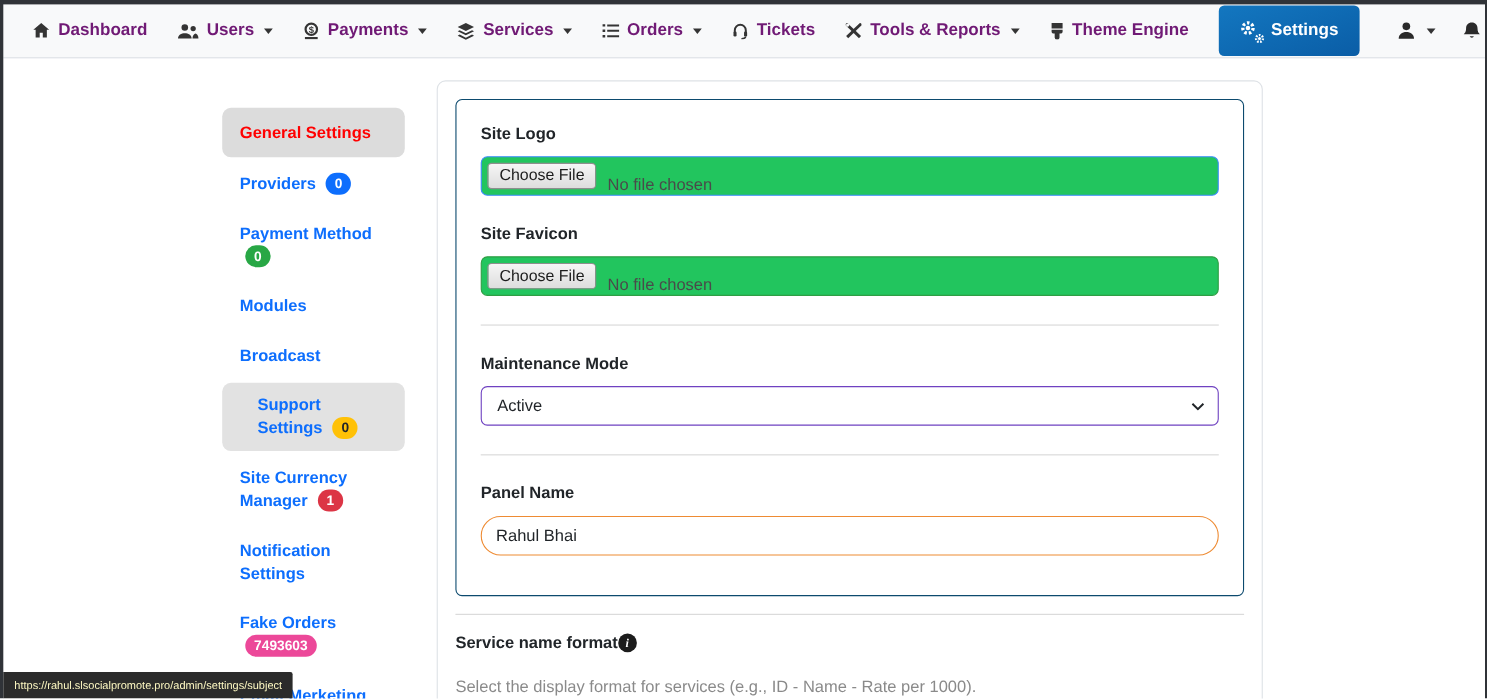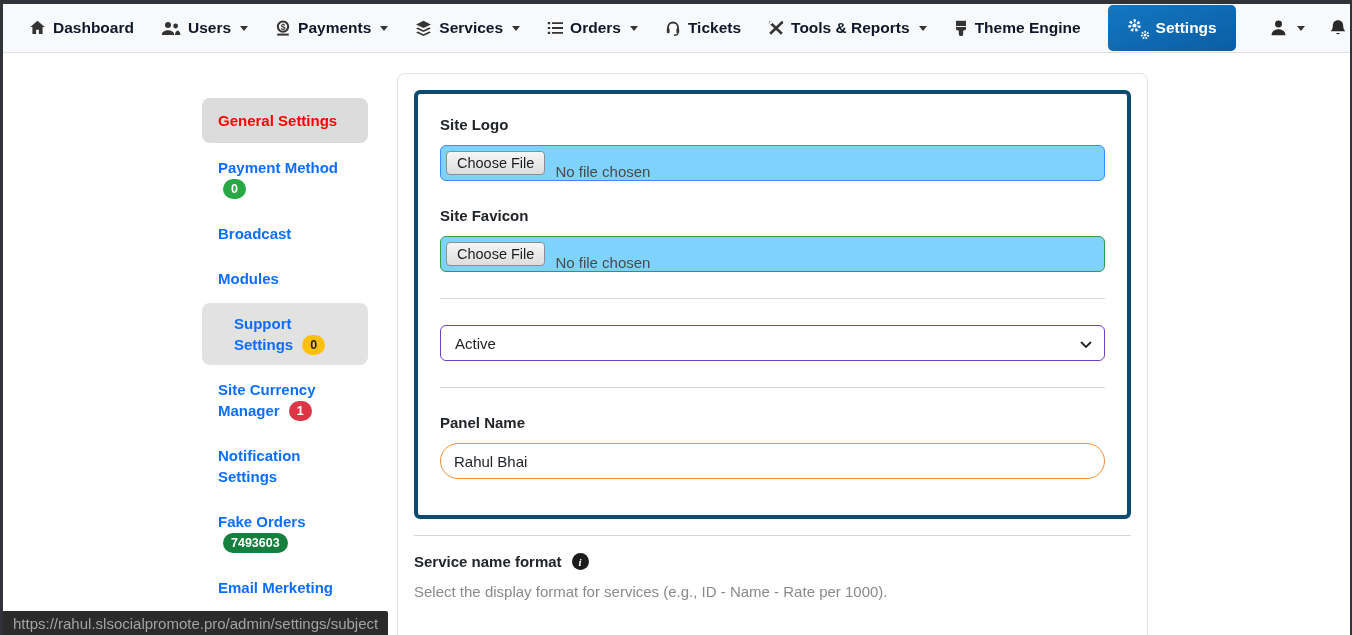--- a/index.html
+++ b/index.html
@@ -8,21 +8,21 @@
   .frame { position:absolute; inset:0; width:1352px; height:635px; overflow:hidden; }
   .edge { position:absolute; background:#303338; z-index:50; }
   .edge.top { left:0; top:0; width:1352px; height:4px; }
   .edge.left { left:0; top:0; width:3px; height:635px; }
   .edge.right { right:0; top:0; width:2px; height:635px; }
 
   
   .navbar { position:absolute; left:3px; top:4px; width:1347px; height:49px;
             background:#f8f9fa; border-bottom:1px solid #dee2e6;
             display:flex; align-items:center; gap:27px; padding:0 20px 0 26px; z-index:10; }
-  .nav-item { display:flex; align-items:center; gap:7px; color:#0f172a;
+  .nav-item { display:flex; align-items:center; gap:7px; color:#701a75;
               font-size:15.5px; font-weight:700; cursor:pointer; white-space:nowrap; }
   .nav-item svg { display:block; }
   .caret { width:0; height:0; border-left:4.5px solid transparent;
            border-right:4.5px solid transparent; border-top:5px solid #343434; margin-left:2px; }
   .nav-item.active { background:linear-gradient(160deg,#1377c0,#0a5da6);
                      color:#fff; border-radius:5px; padding:13px 19px; }
   .nav-item.active .gear-wrap { color:#fff; }
   .nav-right { display:flex; align-items:center; gap:24px; margin-left:6px; }
   .gear-wrap { position:relative; width:22px; height:20px; }
   .gear-wrap .g2 { position:absolute; right:-1px; bottom:-2px; }
@@ -32,54 +32,54 @@
   .side-link { display:block; padding:10px 16px; margin-bottom:4px; font-size:15px;
                font-weight:700; color:#0d6efd; line-height:21px; text-decoration:none;
                border-radius:8px; cursor:pointer; }
   .side-link.active { background:#dcdcdc; color:#ff0000; padding-top:12px; padding-bottom:12px; }
   .side-link.hovered { background:#e2e2e2;padding-left:32px; }
   .badge { display:inline-block; min-width:22px; text-align:center; padding:3px 8px;
            border-radius:10rem; font-size:12.5px; font-weight:700; color:#fff;
            margin-left:5px; line-height:14px; vertical-align:1px; }
   .b-blue { background:#0d6efd; } .b-green { background:#28a745; }
   .b-yellow { background:#ffc107; color:#212529; } .b-red { background:#dc3545; }
-  .b-teal { background:#15803d; }
+  .b-teal { background:#ec4899; }
 
   
   .content-outer { position:absolute; left:397px; top:73px; width:751px; height:760px;
                    border:1px solid #dee2e6; border-radius:8px; padding:16px; background:#fff; }
-  .card-inner { border:4px solid #0c4a6e; border-radius:6px; padding:22px 22px 10px; }
+  .card-inner { border:1px solid #0c4a6e; border-radius:6px; padding:22px 22px 10px; }
   .form-group { margin-bottom:26px; }
   .form-label { display:block; font-size:15px; font-weight:700; color:#212529; margin-bottom:12px; }
   .file-input { height:36px; border:1px solid; border-radius:6px; display:flex;
-                align-items:center; padding:0 10px 0 5px; background:#7dd3fc; cursor:pointer; }
+                align-items:center; padding:0 10px 0 5px; background:#22c55e; cursor:pointer; }
   .file-btn { background:linear-gradient(#f6f6f6,#dddddd); border:1px solid #8e8e8e;
               border-radius:4px; padding:3px 10px; font-size:14.5px; color:#1c1c1c;
               margin-right:10px; cursor:pointer; white-space:nowrap; }
   .file-status { font-size:15px; color:#4a4a4a;margin-top:16px; }
   .select-box { height:36px; border:1px solid; border-radius:6px; display:flex;
                 align-items:center; padding:0 14px; font-size:15px; color:#212529;
                 position:relative; cursor:pointer; background:#fff; }
   .select-box .chev { position:absolute; right:12px; top:50%; transform:translateY(-50%); }
   .text-input { height:36px; border:1px solid; border-radius:6px; display:flex;
                 align-items:center; padding:0 13px; font-size:15px; color:#212529; }
   hr.sep { border:0; border-top:1px solid #d8d8d8; margin:0 0 26px; }
   .card-inner hr.sep { margin:26px 0; }
   .below-card { padding-top:16px; }
   .below-card hr.sep { margin:0 0 17px; }
-  .fmt-label-row { display:flex; align-items:flex-end; gap:10px; margin-bottom:13px; }
+  .fmt-label-row { display:flex; align-items:flex-end; margin-bottom:23px; }
   .fmt-label { font-size:15px; font-weight:700; color:#212529; }
   .info-dot { width:17px; height:17px; border-radius:50%; background:#1c1c1c; color:#fff;
               font-size:11px; font-weight:700; display:inline-flex; align-items:center;
               justify-content:center; font-family:"Liberation Serif",serif; font-style:italic; }
   .fmt-help { font-size:15px; color:#8a8a8a; margin-bottom:22px; }
 
   
   .status-tip { position:absolute; left:3px; bottom:0; height:24px; background:#2b2b2b;
-                color:#a3a3a3; font-size:15px; display:flex; align-items:center;
+                color:#fef9c3; font-size:10px; display:flex; align-items:center;
                 padding:0 10px; z-index:60; border-top-right-radius:2px; }
 </style>
 </head>
 <body>
 
 <div class="frame">
   <div class="edge top"></div>
   <div class="edge left"></div>
   <div class="edge right"></div>
 
@@ -209,28 +209,32 @@
         </span>
       </div>
     </div>
   </div>
 
   <div class="sidebar">
     <a class="side-link active">
       <span>General Settings</span>
     </a>
     <a class="side-link">
+      <span>Providers</span>
+      <span class="badge b-blue">0</span>
+    </a>
+    <a class="side-link">
       <span>Payment Method</span>
       <span class="badge b-green">0</span>
     </a>
     <a class="side-link">
+      <span>Modules</span>
+    </a>
+    <a class="side-link">
       <span>Broadcast</span>
-    </a>
-    <a class="side-link">
-      <span>Modules</span>
     </a>
     <a class="side-link hovered">
       <span>Support Settings</span>
       <span class="badge b-yellow">0</span>
     </a>
     <a class="side-link">
       <span>Site Currency Manager</span>
       <span class="badge b-red">1</span>
     </a>
     <a class="side-link">
@@ -260,20 +264,21 @@
         <span class="form-label">Site Favicon</span>
         <div class="file-input" style="border-color:#2f9e44;">
           <span class="file-btn">Choose File</span>
           <span class="file-status">No file chosen</span>
         </div>
       </div>
 
       <hr class="sep">
 
       <div class="form-group">
+        <span class="form-label">Maintenance Mode</span>
         <div class="select-box" style="border-color:#6f42c1;">
           <span>Active</span>
           <span class="chev">
             <svg width="12" height="8" viewBox="0 0 12 8" fill="none" stroke="#212529" stroke-width="1.8">
                 <path d="M1 1.5 6 6.5 11 1.5"></path>
               </svg>
           </span>
         </div>
       </div>
 

